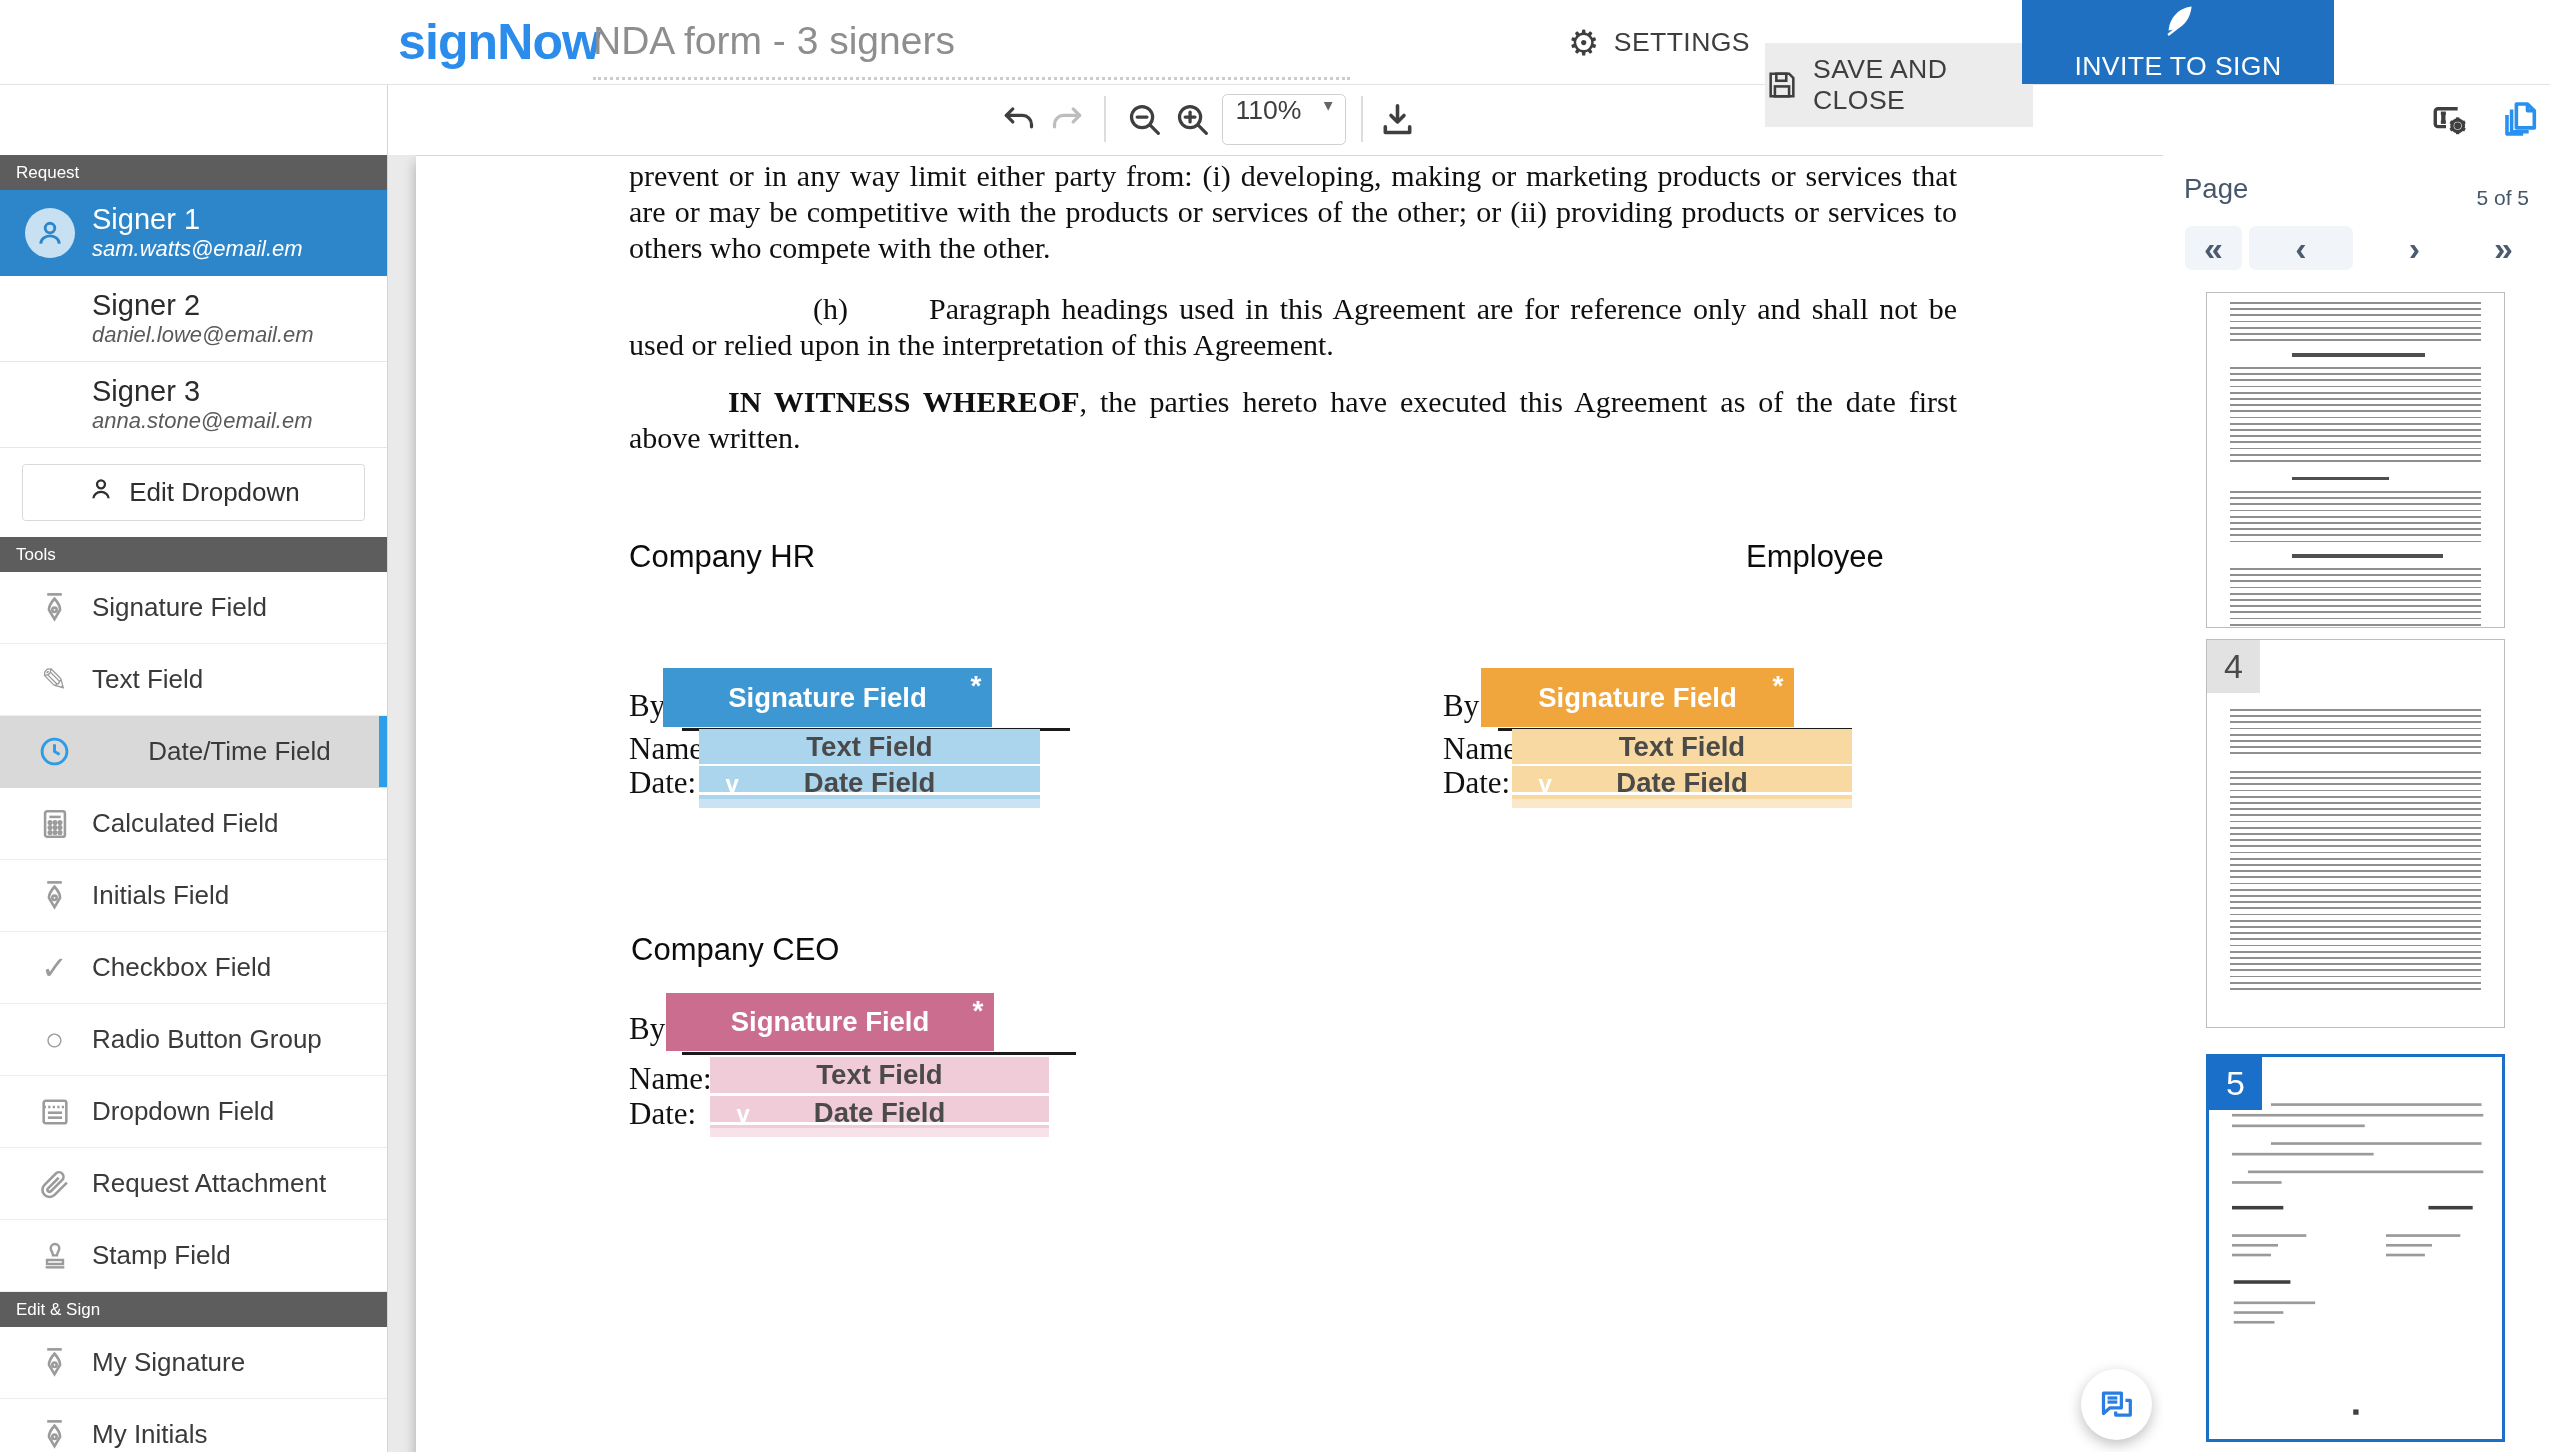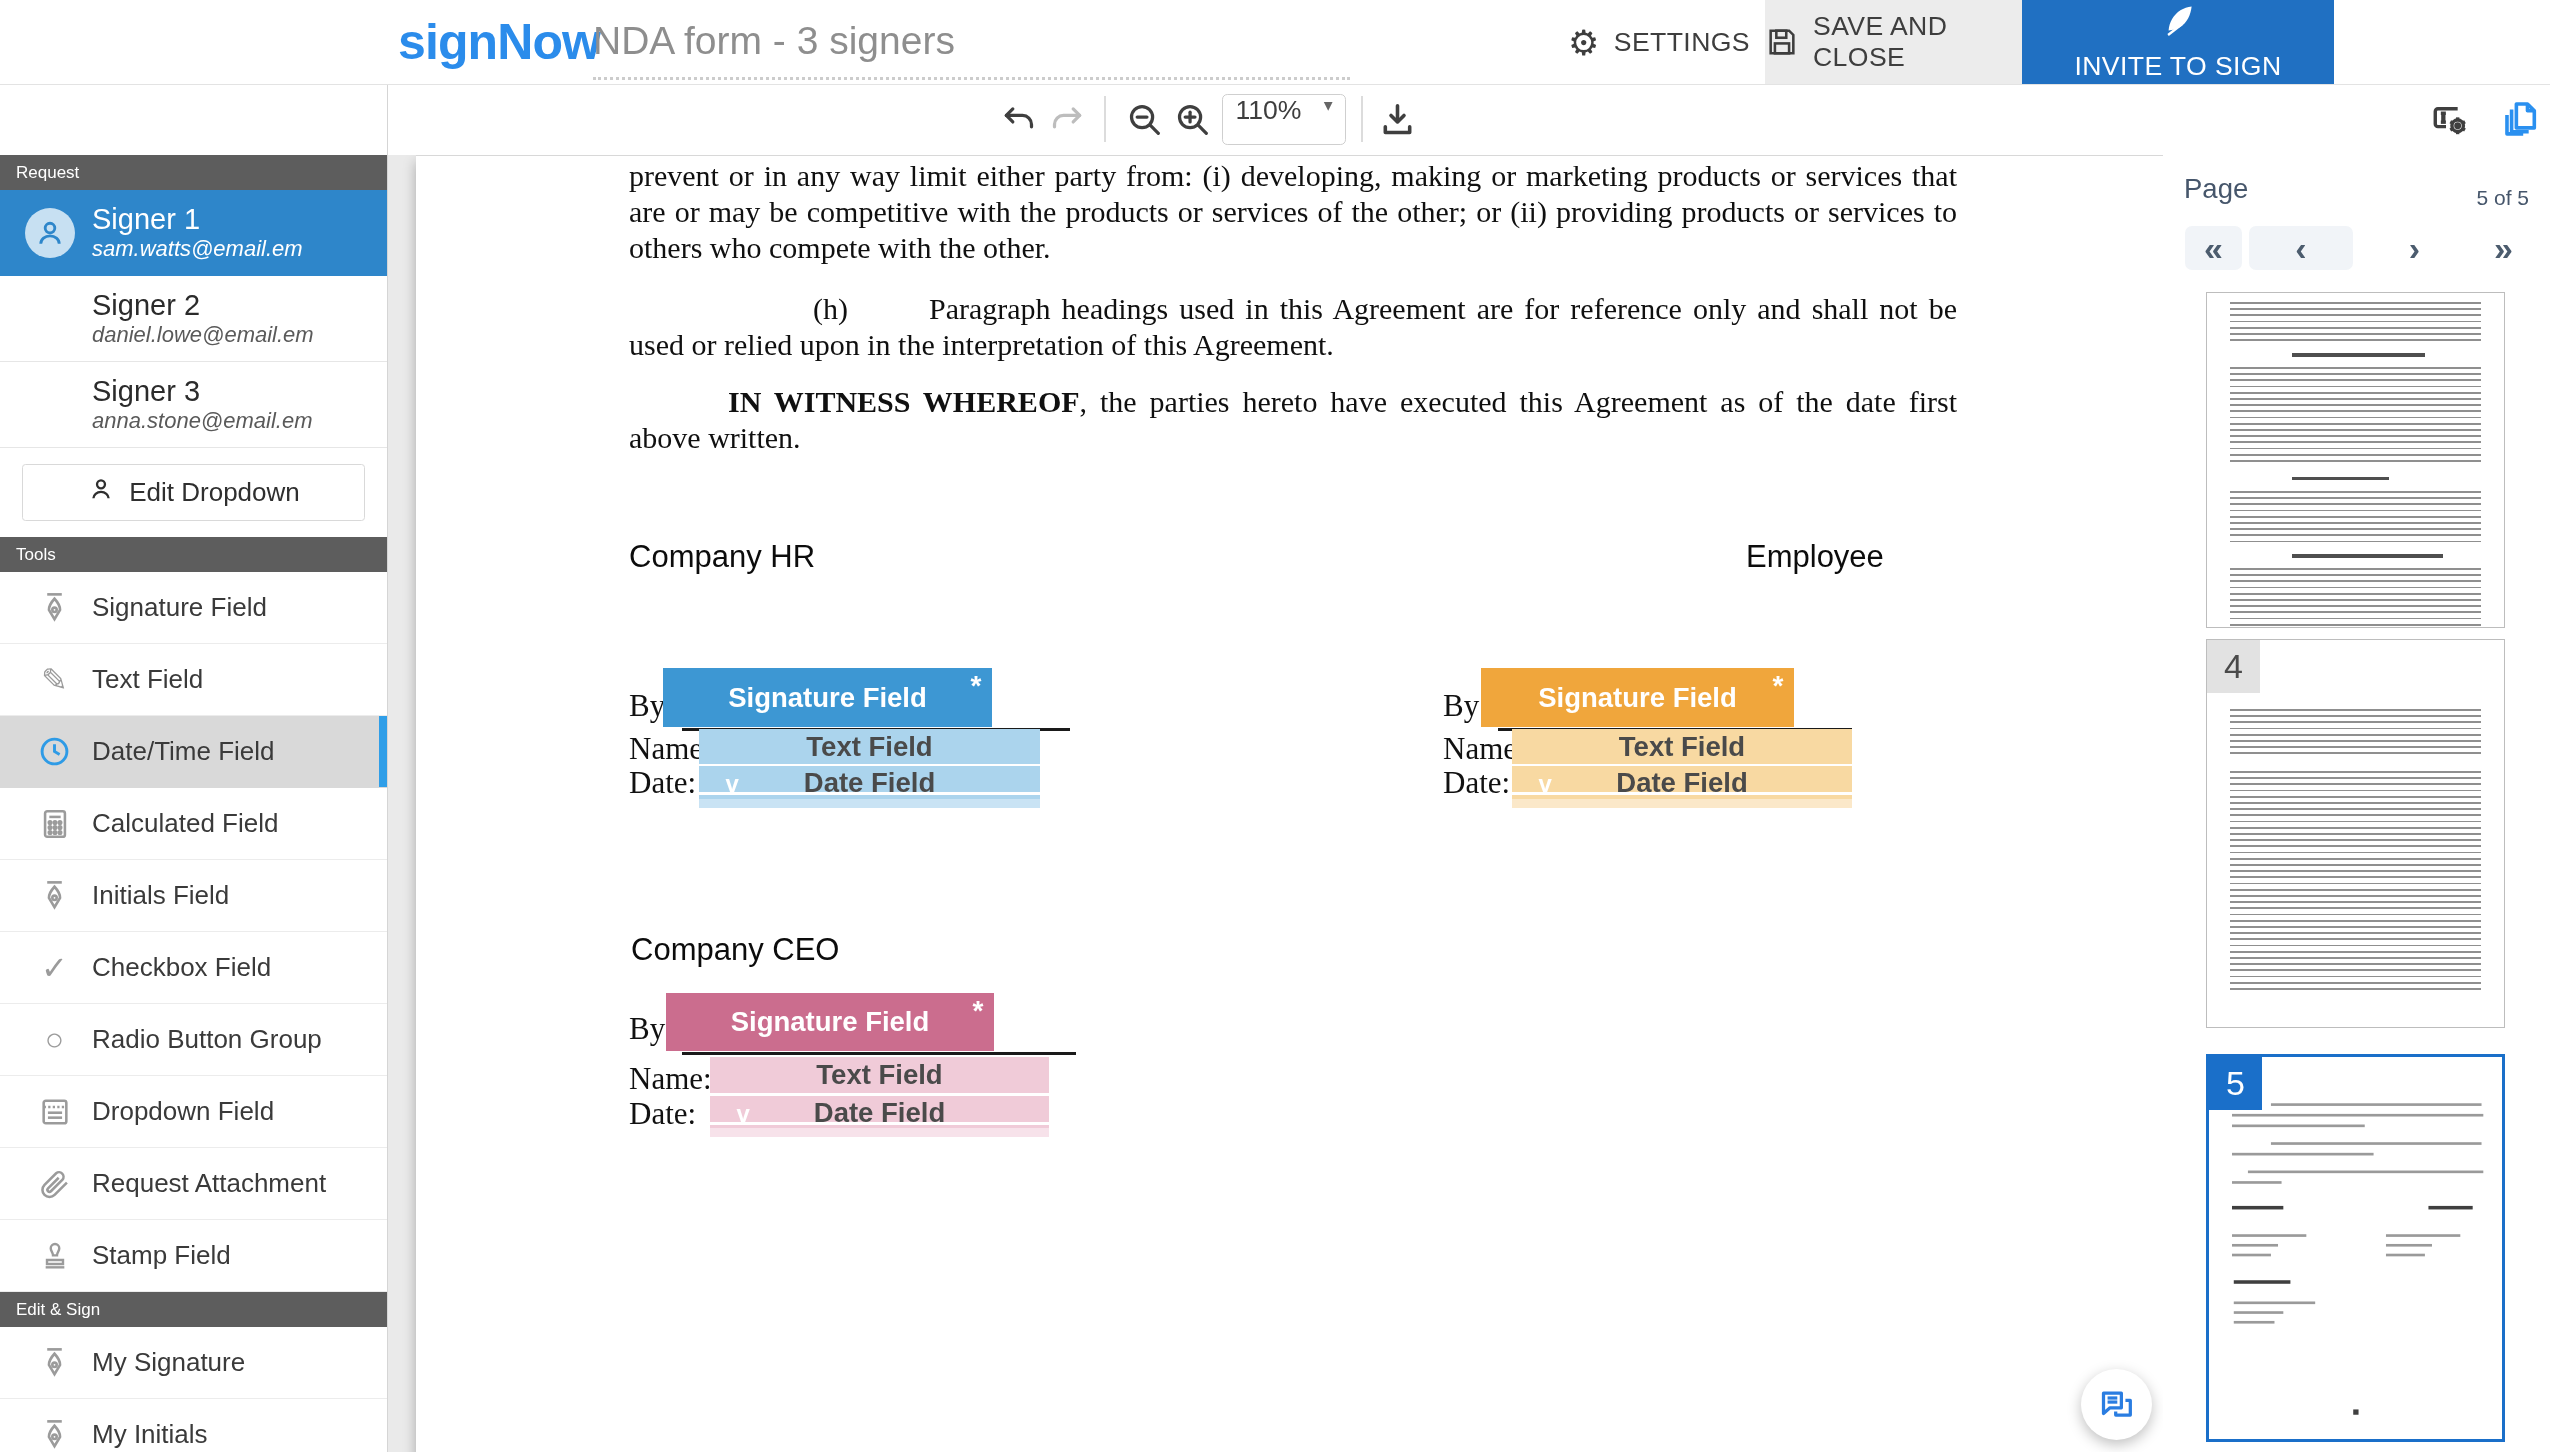--- a/index.html
+++ b/index.html
@@ -10,21 +10,21 @@
   .topbar{position:absolute;left:0;top:0;width:2550px;height:84px;background:#fff;
           border-bottom:1.8px solid #e3e3e3;z-index:40;}
   .logo{position:absolute;left:398px;top:0;height:84px;line-height:84px;
         font-size:50px;font-weight:bold;color:#2b8ceb;letter-spacing:-0.9px;}
   .title-wrap{position:absolute;left:593px;top:0;width:757px;height:84px;cursor:text;}
   .doc-title{font-size:39px;color:#8e8e8e;line-height:81px;white-space:nowrap;overflow:hidden;}
   .title-dots{position:absolute;left:0;right:0;bottom:4.4px;border-bottom:3.5px dotted #cccccc;}
   .top-btn{position:absolute;top:0;height:84px;display:flex;align-items:center;justify-content:center;
            gap:14px;font-size:26.6px;color:#3e3e3e;cursor:pointer;letter-spacing:0.4px;}
   .btn-settings{left:1566px;width:186px;}
-  .btn-save{left:1765px;width:268px;background:#ececec;}
+  .btn-save{left:1765px;width:268px;background:#ececec;margin-top:43px;}
   .btn-invite{left:2022px;width:312px;background:#2070c2;color:#fff;flex-direction:column;}
   .gear-glyph{font-size:35px;line-height:1;color:#3e3e3e;}
   .icon-svg{display:block;}
 
   
   .sidebar{position:absolute;left:0;top:84px;width:387px;bottom:0;background:#fff;
            border-right:0.9px solid #d5d5d5;z-index:30;}
   .side-spacer{height:71px;}
   .sec-header{height:35px;background:#5d5d5d;color:#fff;font-size:17px;line-height:35px;
               padding-left:16px;box-sizing:border-box;}
@@ -36,21 +36,21 @@
   .av1{background:#c7e0f2;}　.av2{background:#f5a623;}　.av3{background:#d2688a;}
   .signer-meta{margin-left:92px;}
   .signer-name{font-size:29px;color:#2b2b2b;line-height:1.15;}
   .signer-email{font-size:22px;font-style:italic;color:#5a5a5a;line-height:1.2;}
   .selected .signer-name,.selected .signer-email{color:#fff;}
   .edit-signers{margin:16px 22px;height:55px;border:1.8px solid #d9d9d9;border-radius:3.5px;
                 display:flex;align-items:center;justify-content:center;gap:14px;font-size:26px;
                 color:#2f2f2f;cursor:pointer;background:#fff;}
   .tool-row{position:relative;height:71px;border-bottom:0.9px solid #ececec;display:flex;
             align-items:center;cursor:pointer;background:#fff;}
-  .tool-row.sel{background:#d9d9d9;border-bottom-color:#d9d9d9;}
+  .tool-row.sel{background:#d9d9d9;border-bottom-color:#d9d9d9;justify-content:center;}
   .tool-row.sel::after{content:"";position:absolute;right:0;top:0;bottom:0;width:8px;background:#2f9ee8;}
   .tool-ic{position:absolute;left:34px;width:41px;height:41px;display:flex;align-items:center;
            justify-content:center;color:#9b9b9b;font-size:32px;}
   .tool-lbl{margin-left:92px;font-size:26px;color:#3a3a3a;}
 
   
   .doc-area{position:absolute;left:387px;top:84px;width:1776px;bottom:0;background:#eaeaea;}
   .doc-toolbar{position:absolute;left:0;top:0;right:0;height:71px;background:#fff;z-index:10;}
   .tb-ic{position:absolute;top:16px;width:39px;height:39px;cursor:pointer;}
   .tb-sep{position:absolute;top:12.4px;width:1.8px;height:46px;background:#dcdcdc;}

